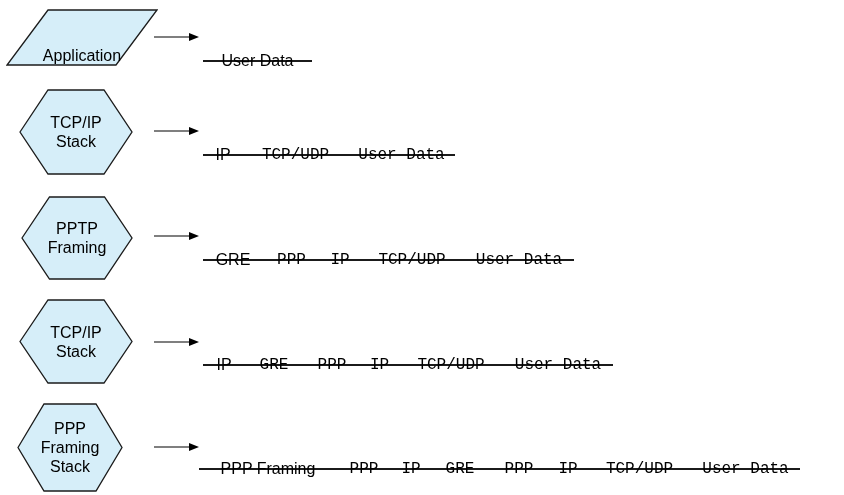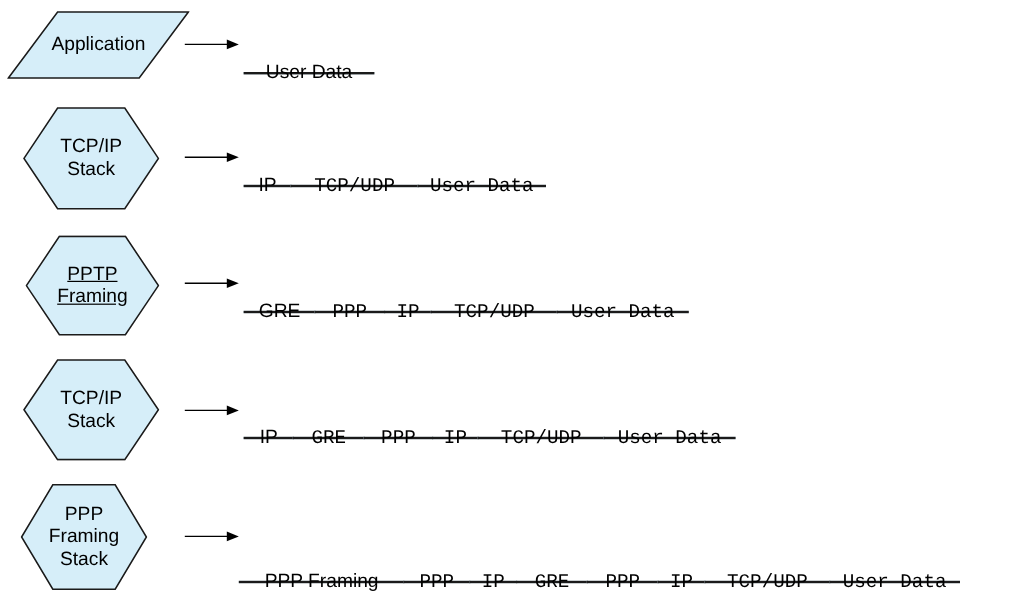--- a/index.html
+++ b/index.html
@@ -45,21 +45,21 @@
   }
   .seg + .seg { margin-left: -1px; font-family: Liberation Mono, monospace; }
 </style>
 </head>
 <body>
 
 <div id="canvas" style="background: rgb(255, 255, 255);">
     <svg class="shape-svg" width="152" height="57" style="left: 6px; top: 9px;">
       <polygon points="42,1 151,1 110,56 1,56" fill="#d6eef9" stroke="#1b1b1b" stroke-width="1.3"></polygon>
     </svg>
-    <div class="shape-label" style="left: 7px; top: 10px; width: 150px; height: 55px;">
+    <div class="shape-label" style="left: 7px; top: 10px; width: 150px; height: 55px; justify-content: flex-end;">
       <span>Application</span>
     </div>
     <svg class="arrow-svg" width="48" height="12" style="left: 153px; top: 31px;">
       <line x1="1" y1="6" x2="37" y2="6" stroke="#000000" stroke-width="1.2"></line>
       <polygon points="36,2 46,6 36,10" fill="#000000"></polygon>
     </svg>
     <div class="segs" style="left: 203px; top: 16px; height: 46px;">
       <div class="seg" style="width: 109px; background: rgb(214, 238, 249); border: 1px solid rgb(27, 27, 27);">
         <span>User Data</span>
       </div>
@@ -82,21 +82,21 @@
       <div class="seg" style="width: 107px; background: rgb(214, 238, 249); border: 1px solid rgb(27, 27, 27);">
         <span>TCP/UDP</span>
       </div>
       <div class="seg" style="width: 107px; background: rgb(214, 238, 249); border: 1px solid rgb(27, 27, 27);">
         <span>User Data</span>
       </div>
     </div>
     <svg class="shape-svg" width="112" height="84" style="left: 21px; top: 196px;">
       <polygon points="1,42 28.5,1 83.5,1 111,42 83.5,83 28.5,83" fill="#d6eef9" stroke="#1b1b1b" stroke-width="1.3"></polygon>
     </svg>
-    <div class="shape-label" style="left: 22px; top: 197px; width: 110px; height: 82px; text-decoration: underline;">
+    <div class="shape-label" style="left: 22px; top: 197px; width: 110px; height: 82px;">
       <span>PPTP</span>
       <span>Framing</span>
     </div>
     <svg class="arrow-svg" width="48" height="12" style="left: 153px; top: 230px;">
       <line x1="1" y1="6" x2="37" y2="6" stroke="#000000" stroke-width="1.2"></line>
       <polygon points="36,2 46,6 36,10" fill="#000000"></polygon>
     </svg>
     <div class="segs" style="left: 203px; top: 215px; height: 43px;">
       <div class="seg" style="width: 60px; background: rgb(214, 238, 249); border: 1px solid rgb(27, 27, 27);">
         <span>GRE</span>
@@ -150,21 +150,21 @@
     </svg>
     <div class="shape-label" style="left: 18px; top: 404px; width: 104px; height: 87px;">
       <span>PPP</span>
       <span>Framing</span>
       <span>Stack</span>
     </div>
     <svg class="arrow-svg" width="48" height="12" style="left: 153px; top: 441px;">
       <line x1="1" y1="6" x2="37" y2="6" stroke="#000000" stroke-width="1.2"></line>
       <polygon points="36,2 46,6 36,10" fill="#000000"></polygon>
     </svg>
-    <div class="segs" style="left: 199px; top: 440px; height: 30px;">
+    <div class="segs" style="left: 199px; top: 424px; height: 30px;">
       <div class="seg" style="width: 138px; background: rgb(214, 238, 249); border: 1px solid rgb(27, 27, 27);">
         <span>PPP Framing</span>
       </div>
       <div class="seg" style="width: 56px; background: rgb(214, 238, 249); border: 1px solid rgb(27, 27, 27);">
         <span>PPP</span>
       </div>
       <div class="seg" style="width: 40px; background: rgb(214, 238, 249); border: 1px solid rgb(27, 27, 27);">
         <span>IP</span>
       </div>
       <div class="seg" style="width: 60px; background: rgb(214, 238, 249); border: 1px solid rgb(27, 27, 27);">

